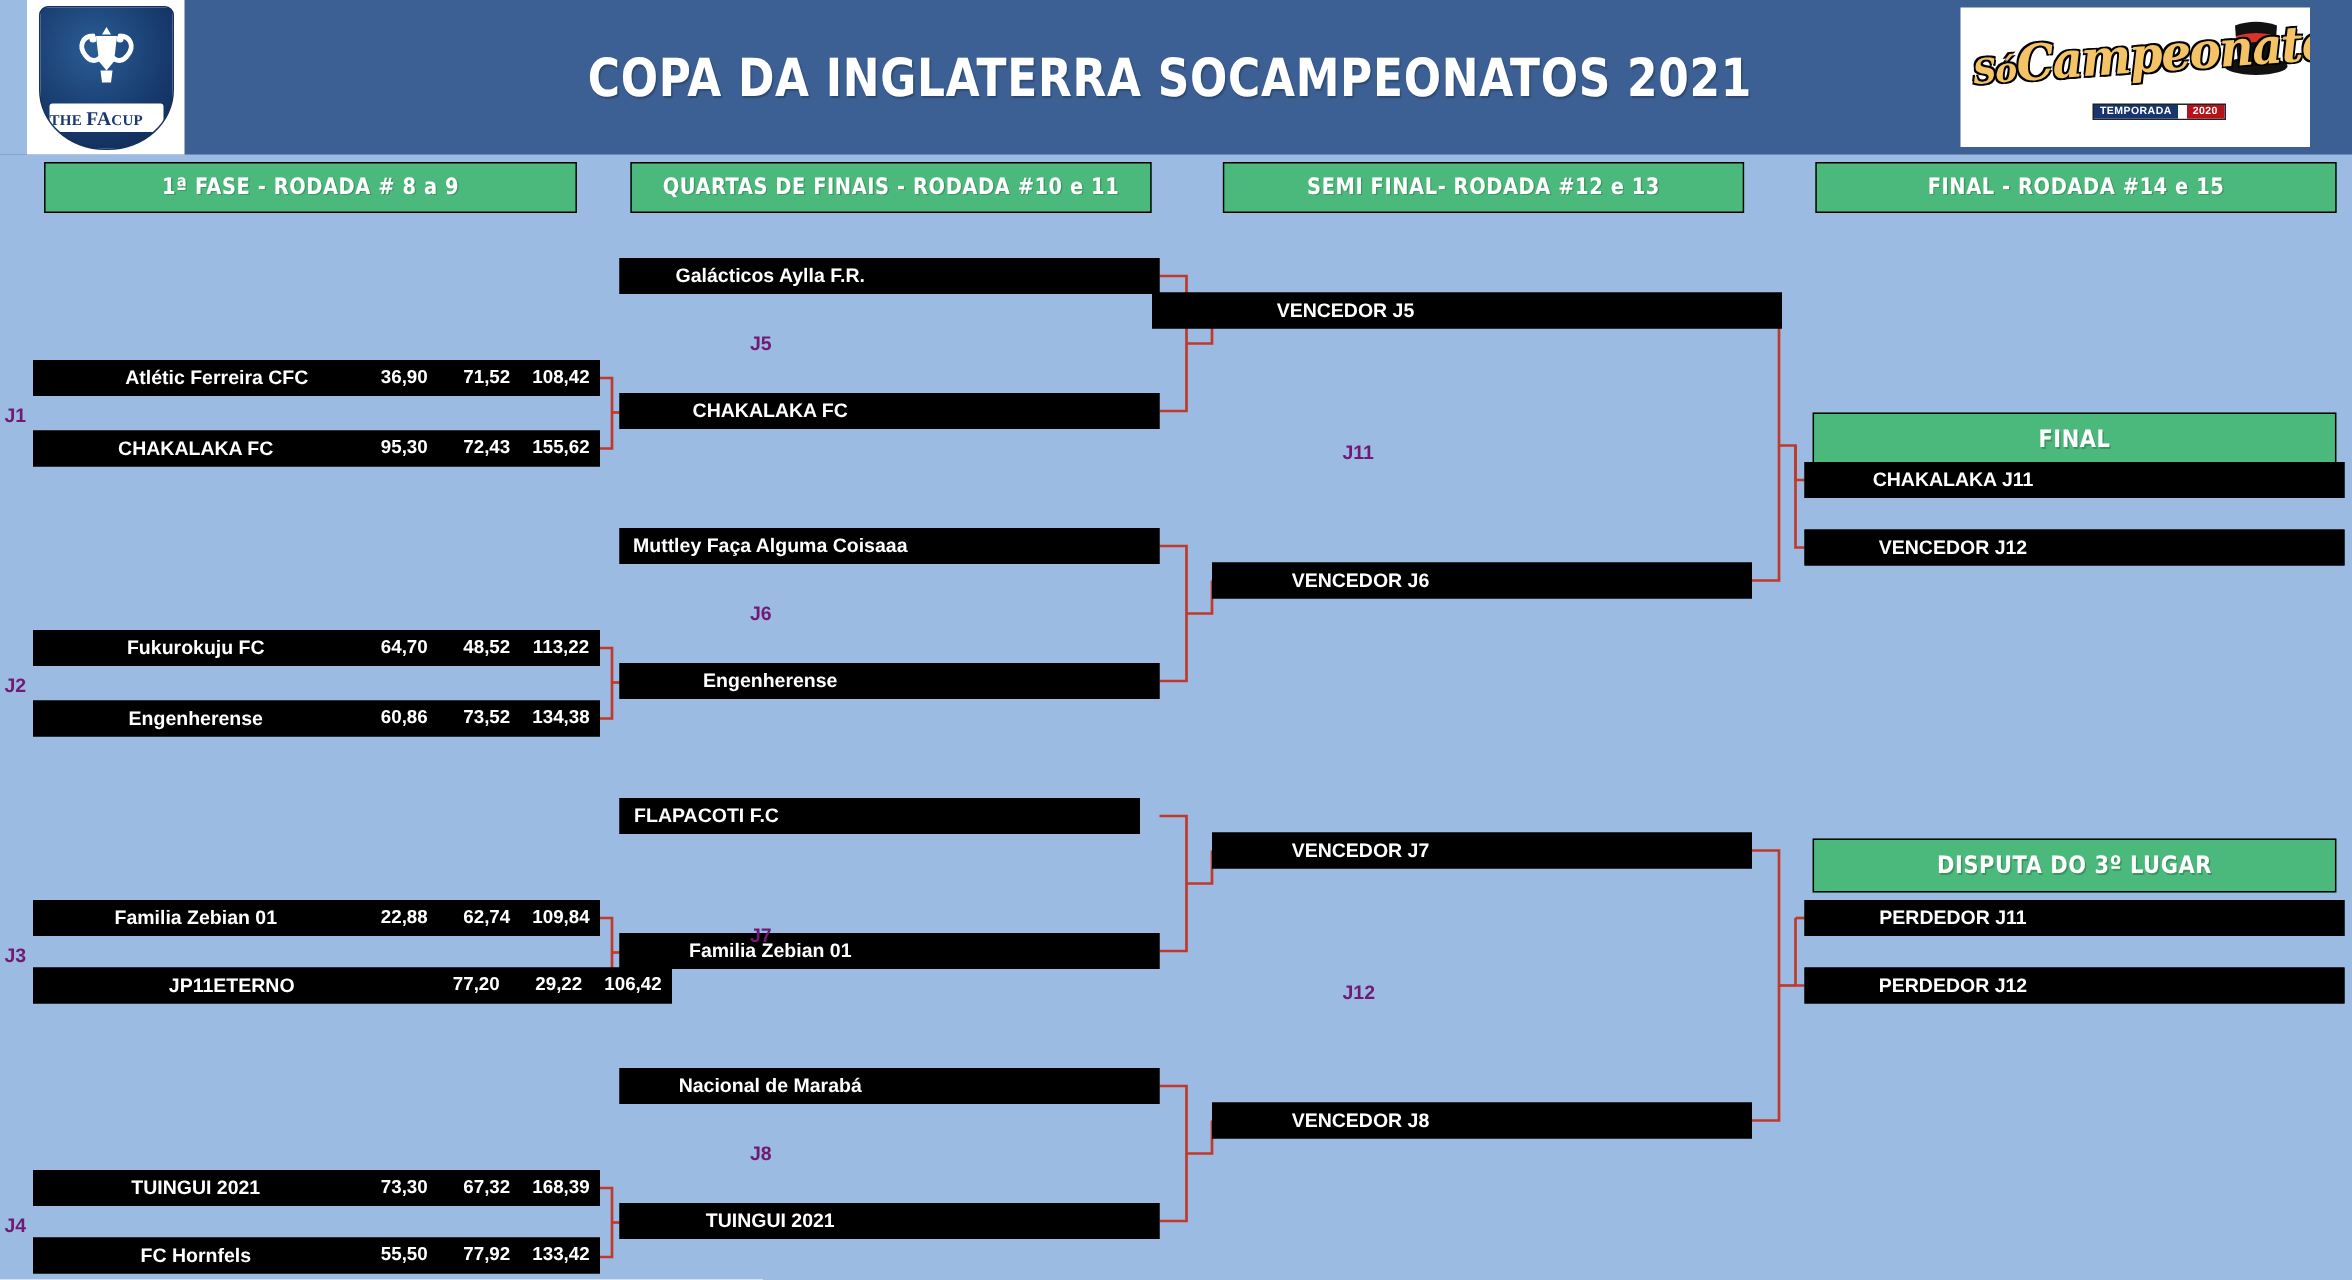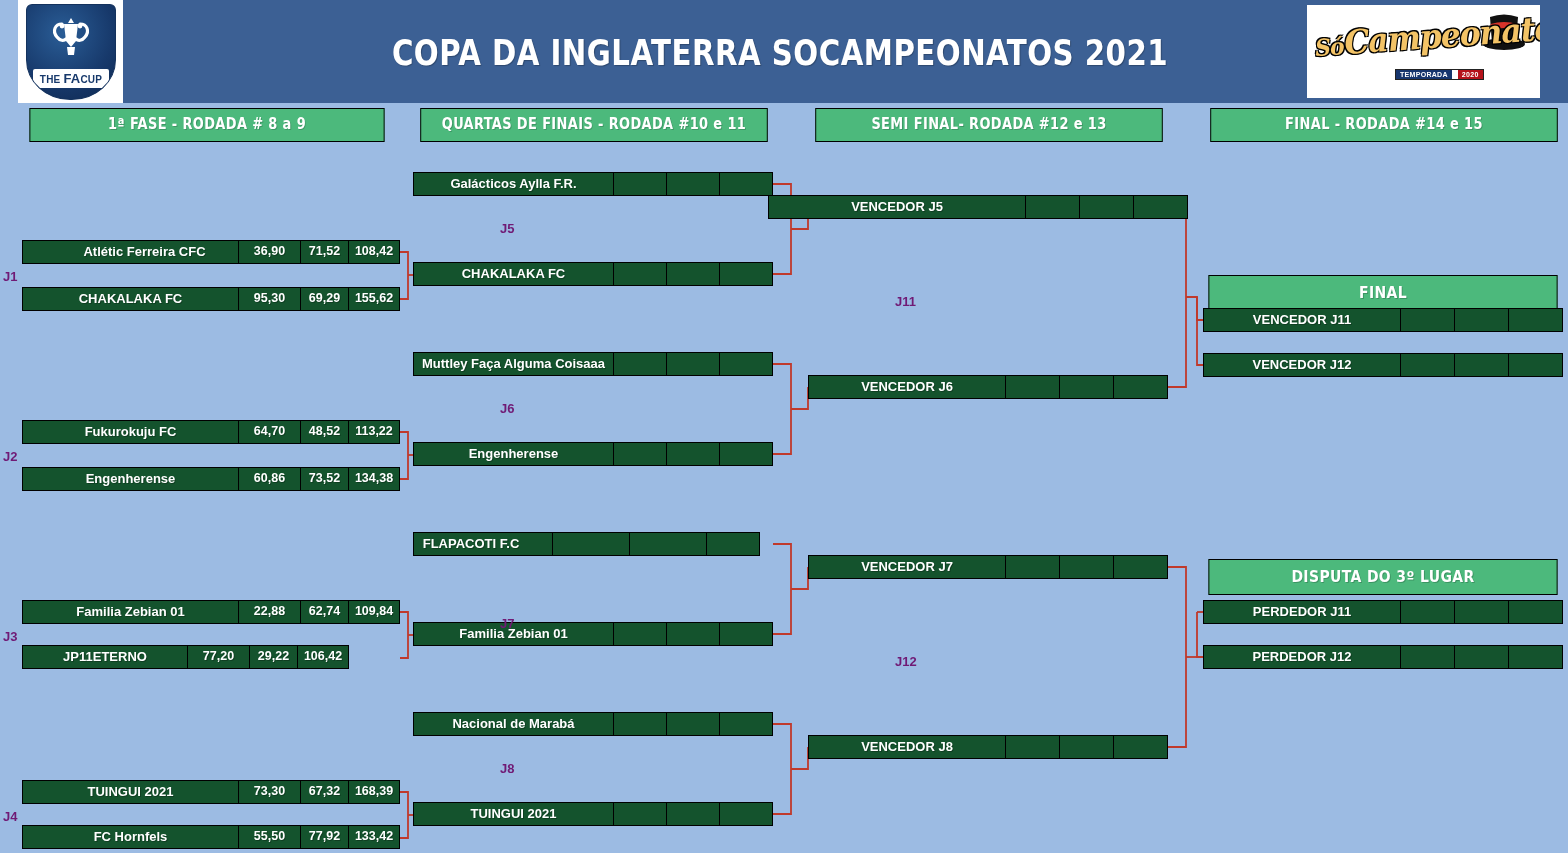--- a/index.html
+++ b/index.html
@@ -71,23 +71,23 @@
   .crest-label {
     position: absolute;
     left: 6px; right: 6px; bottom: 11px;
     height: 19px;
     background: #ffffff;
     border-radius: 2px;
     color: #17396b;
     font-size: 10px;
     font-weight: bold;
     line-height: 19px;
-    text-align: center;
+    text-align: left;
     letter-spacing: 0.2px;
-    font-family: Liberation Sans, sans-serif;
+    font-family: Liberation Serif, serif;
   }
   .crest-label .fa { font-size: 13px; }
 
   
   .sc-logo {
     position: absolute;
     left: 1307px; top: 5px;
     width: 233px; height: 93px;
     background: #ffffff;
     overflow: hidden;
@@ -151,21 +151,21 @@
     text-shadow: 1px 1px 0 rgba(0,0,0,0.18);
   }
 
   
   .slot {
     position: absolute;
     height: 24px;
     display: flex;
     border: 1.6px solid #000000;
     box-sizing: border-box;
-    background: #14532d;
+    background: #000000;
   }
   .slot .name {
     flex: 1 1 auto;
     color: #ffffff;
     font-size: 13px;
     font-weight: bold;
     line-height: 21px;
     text-align: center;
     white-space: nowrap;
     overflow: hidden;
@@ -309,21 +309,21 @@
 
   <div class="slot r1" style="left:22px; top:240px; width:378px;padding-left:28px;">
     <span class="name">Atlétic Ferreira CFC</span>
     <span class="cell c1">36,90</span>
     <span class="cell c2">71,52</span>
     <span class="cell c3">108,42</span>
   </div>
   <div class="slot r1" style="left:22px; top:287px; width:378px;">
     <span class="name">CHAKALAKA FC</span>
     <span class="cell c1">95,30</span>
-    <span class="cell c2">69,29</span>
+    <span class="cell c2">72,43</span>
     <span class="cell c3">155,62</span>
   </div>
   <div class="match-id" style="left:3px; top:269px;">J1</div>
 
   <div class="slot r1" style="left:22px; top:420px; width:378px;">
     <span class="name">Fukurokuju FC</span>
     <span class="cell c1">64,70</span>
     <span class="cell c2">48,52</span>
     <span class="cell c3">113,22</span>
   </div>
@@ -334,21 +334,21 @@
     <span class="cell c3">134,38</span>
   </div>
   <div class="match-id" style="left:3px; top:449px;">J2</div>
 
   <div class="slot r1" style="left:22px; top:600px; width:378px;">
     <span class="name">Familia Zebian 01</span>
     <span class="cell c1">22,88</span>
     <span class="cell c2">62,74</span>
     <span class="cell c3">109,84</span>
   </div>
-  <div class="slot r1" style="left:22px; top:645px; width:327px;">
+  <div class="slot r1" style="left:22px; top:645px; width:426px;">
     <span class="name">JP11ETERNO</span>
     <span class="cell c1">77,20</span>
     <span class="cell c2">29,22</span>
     <span class="cell c3">106,42</span>
   </div>
   <div class="match-id" style="left:3px; top:629px;">J3</div>
 
   <div class="slot r1" style="left:22px; top:780px; width:378px;">
     <span class="name">TUINGUI 2021</span>
     <span class="cell c1">73,30</span>
@@ -442,21 +442,21 @@
   <div class="slot r3" style="left:808px; top:735px; width:360px;">
     <span class="name">VENCEDOR J8</span>
     <span class="cell"></span>
     <span class="cell"></span>
     <span class="cell"></span>
   </div>
   <div class="match-id" style="left:895px; top:654px;">J12</div>
 
   <div class="box-title" style="left:1203px; top:275px; width:360px;">FINAL</div>
   <div class="slot r4" style="left:1203px; top:308px; width:360px;">
-    <span class="name">VENCEDOR J11</span>
+    <span class="name">CHAKALAKA J11</span>
     <span class="cell"></span>
     <span class="cell"></span>
     <span class="cell"></span>
   </div>
   <div class="slot r4" style="left:1203px; top:353px; width:360px;">
     <span class="name">VENCEDOR J12</span>
     <span class="cell"></span>
     <span class="cell"></span>
     <span class="cell"></span>
   </div>

